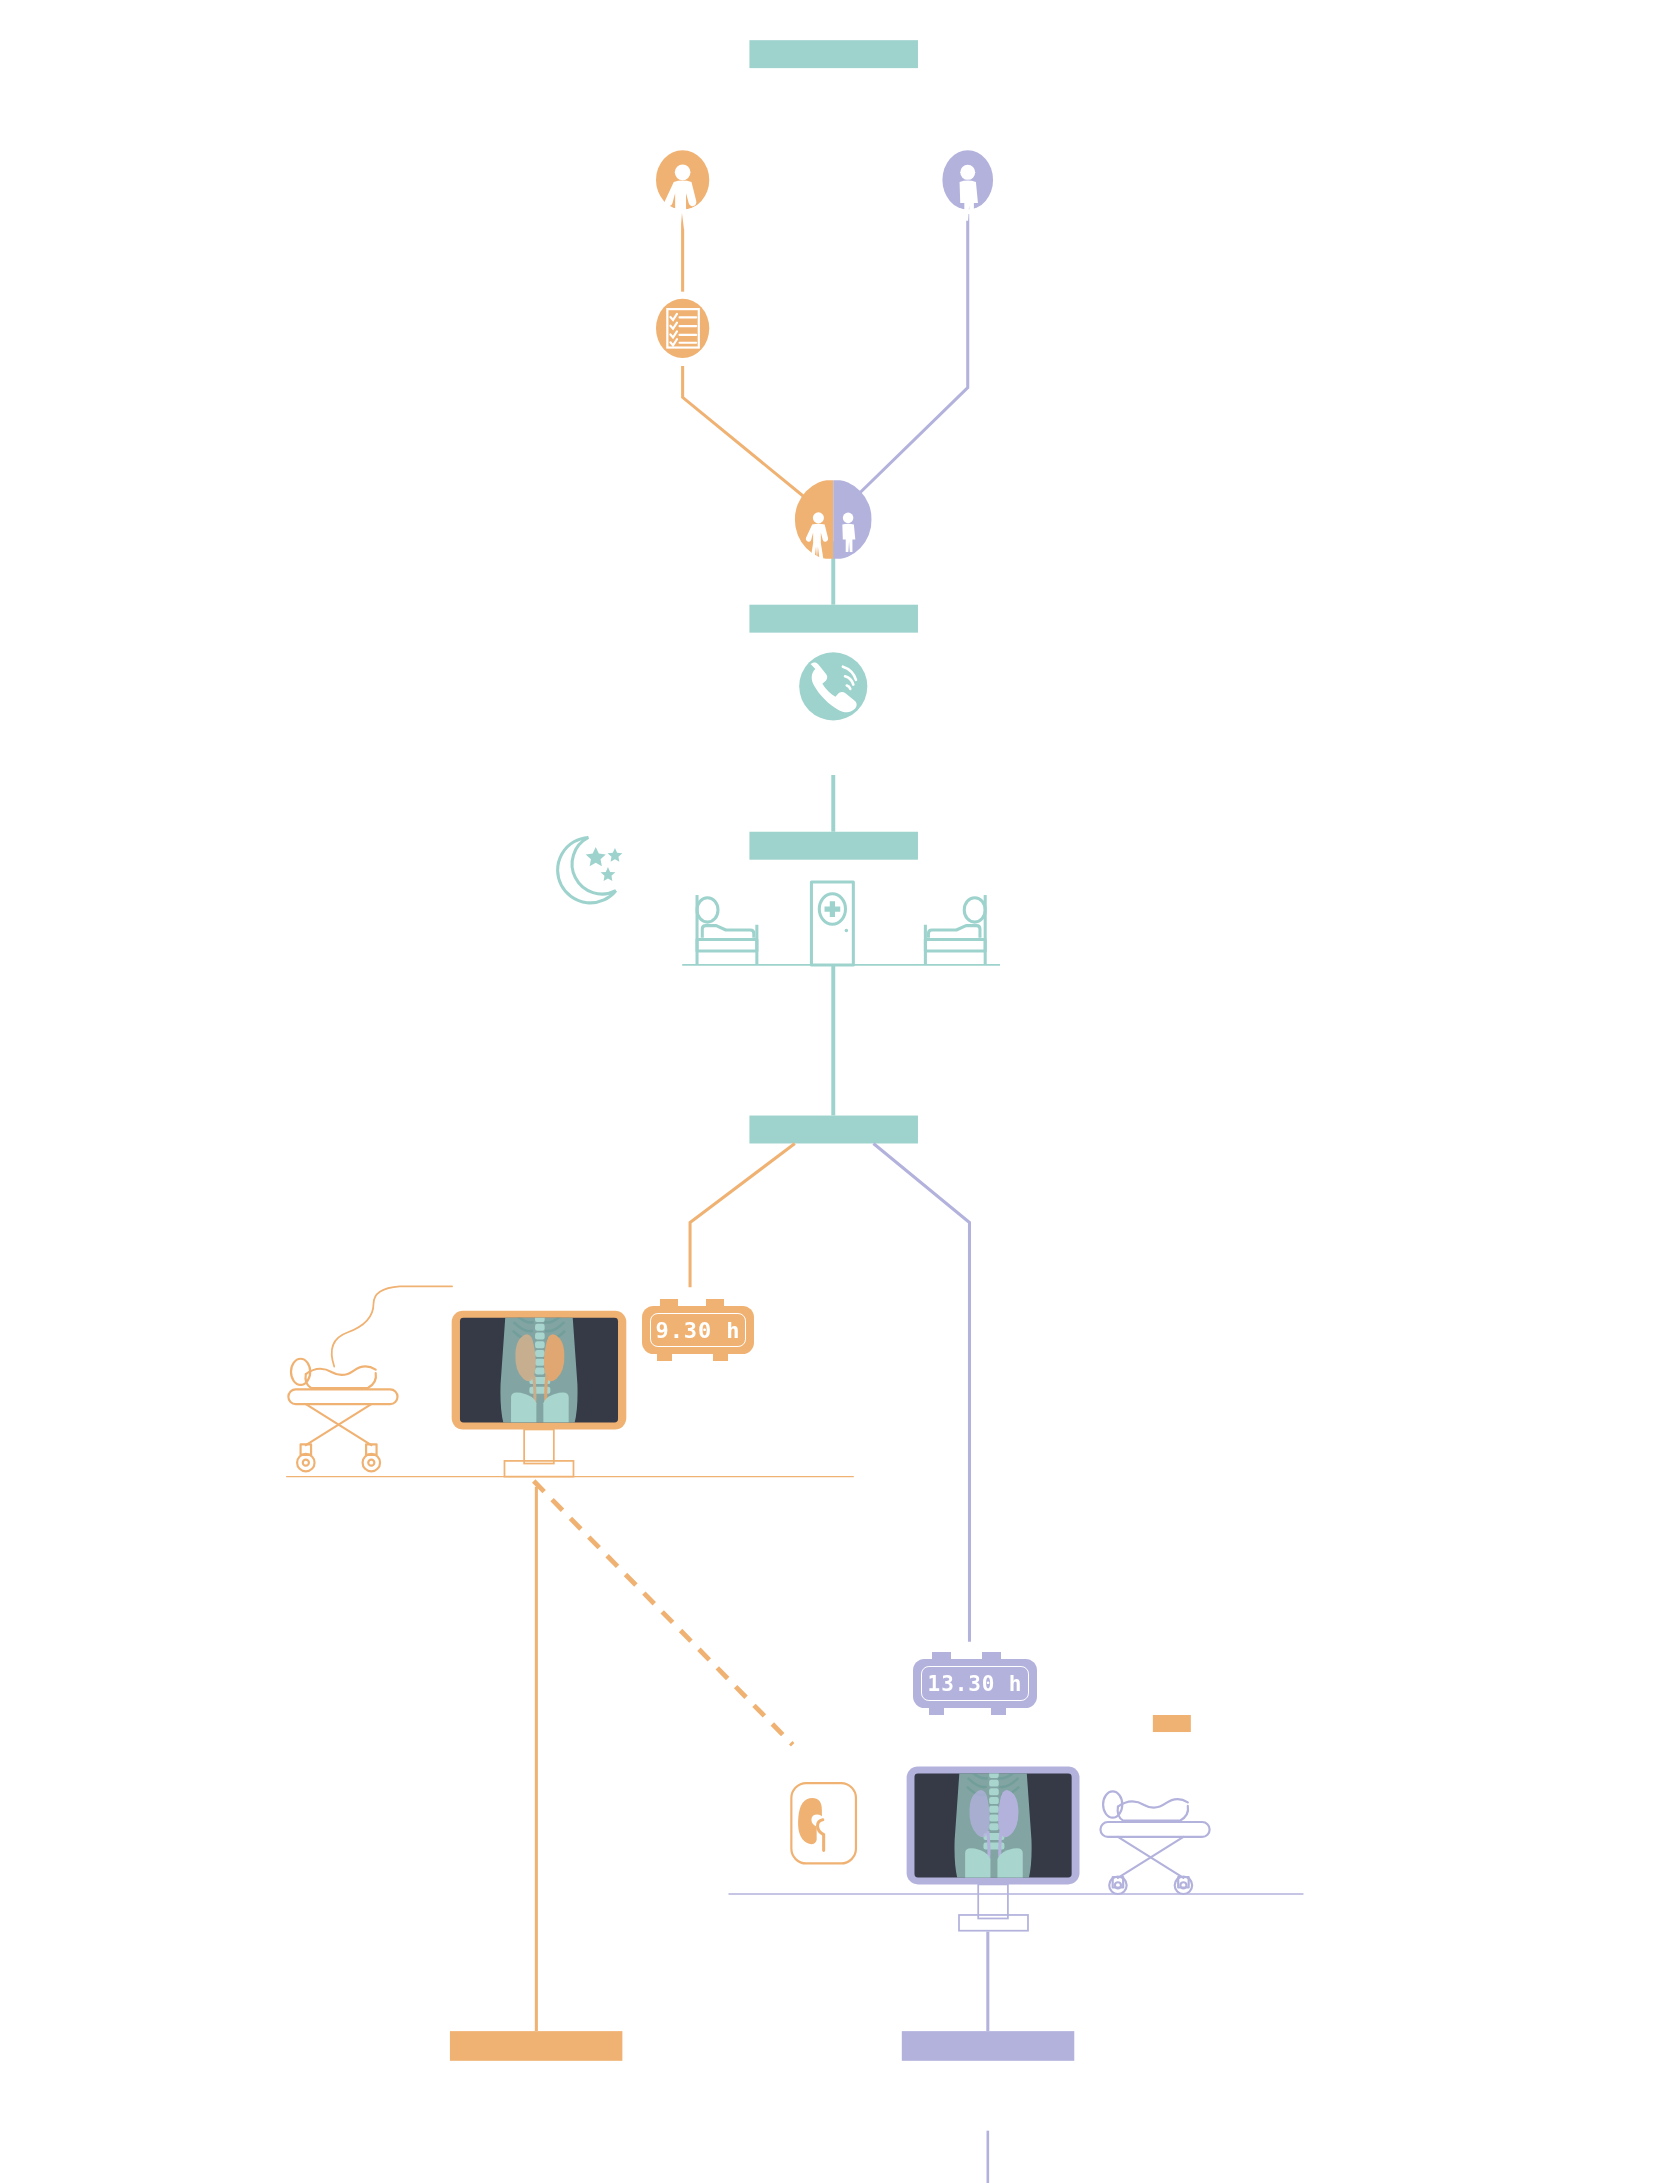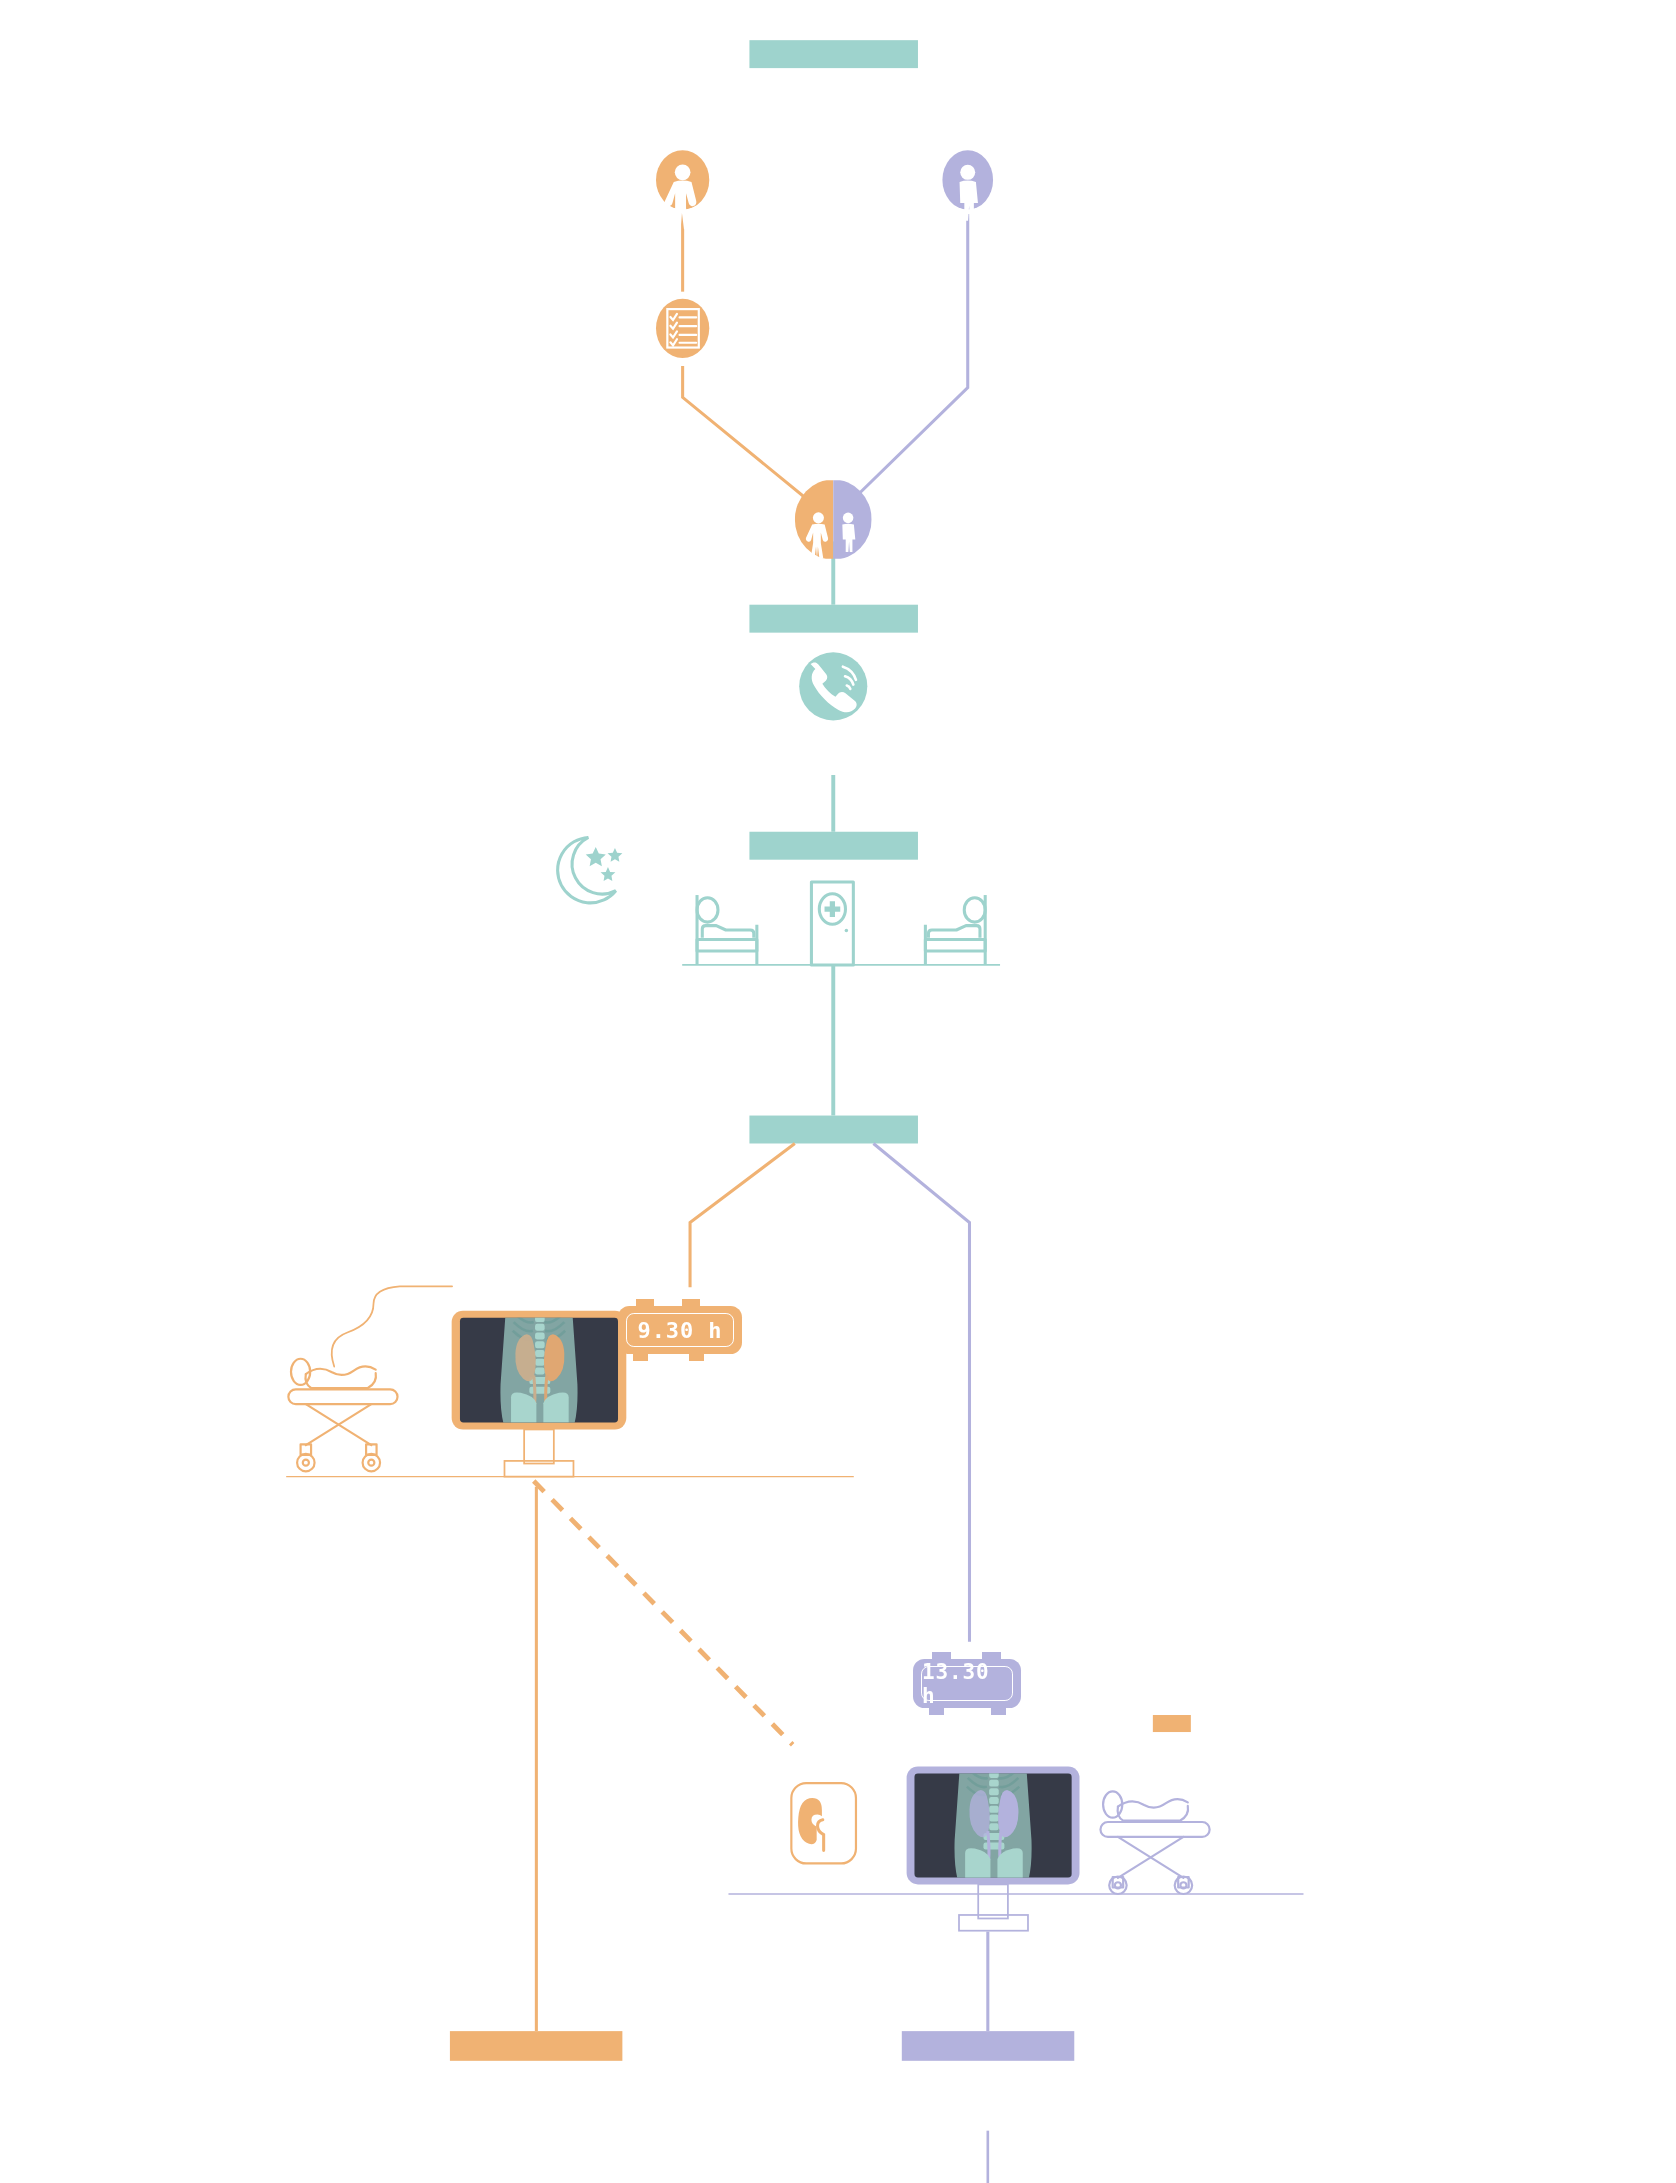--- a/index.html
+++ b/index.html
@@ -400,30 +400,30 @@
         <g transform="translate(27,0)" color="#9ed3cd" opacity="0.85">
             <use href="#tinyperson"></use>
           </g>
         <g transform="translate(54,0)" color="#9ed3cd" opacity="0.4">
             <use href="#tinyperson"></use>
           </g>
       </g>
     </g>
   </svg>
 
-  <div class="clock" style="left:618px; top:1306px; width:124px; height:48px;">
+  <div class="clock" style="left:642px; top:1306px; width:112px; height:48px;">
     <div class="clock-foot" style="left:17.5px; top:-7px; width:18.3px; height:9.6px; background:#f0b273;"></div>
     <div class="clock-foot" style="left:64px; top:-7px; width:18.3px; height:9.6px; background:#f0b273;"></div>
     <div class="clock-body" style="background:#f0b273;"></div>
     <div class="clock-screen" style="font-size:22px;">9.30 h</div>
     <div class="clock-foot" style="left:15px; bottom:-7px; width:15px; height:8.7px; background:#f0b273;"></div>
     <div class="clock-foot" style="left:71px; bottom:-7px; width:15px; height:8.7px; background:#f0b273;"></div>
   </div>
 
-  <div class="clock" style="left:913px; top:1659px; width:108px; height:49px;">
+  <div class="clock" style="left:913px; top:1659px; width:124px; height:49px;">
     <div class="clock-foot" style="left:19px; top:-7px; width:19px; height:9.6px; background:#b3b2dd;"></div>
     <div class="clock-foot" style="left:69px; top:-7px; width:19px; height:9.6px; background:#b3b2dd;"></div>
     <div class="clock-body" style="background:#b3b2dd;"></div>
     <div class="clock-screen" style="font-size:21px;">13.30 h</div>
     <div class="clock-foot" style="left:15.7px; bottom:-7px; width:15px; height:8.7px; background:#b3b2dd;"></div>
     <div class="clock-foot" style="left:78px; bottom:-7px; width:15px; height:8.7px; background:#b3b2dd;"></div>
   </div>
 
 </div>
 

